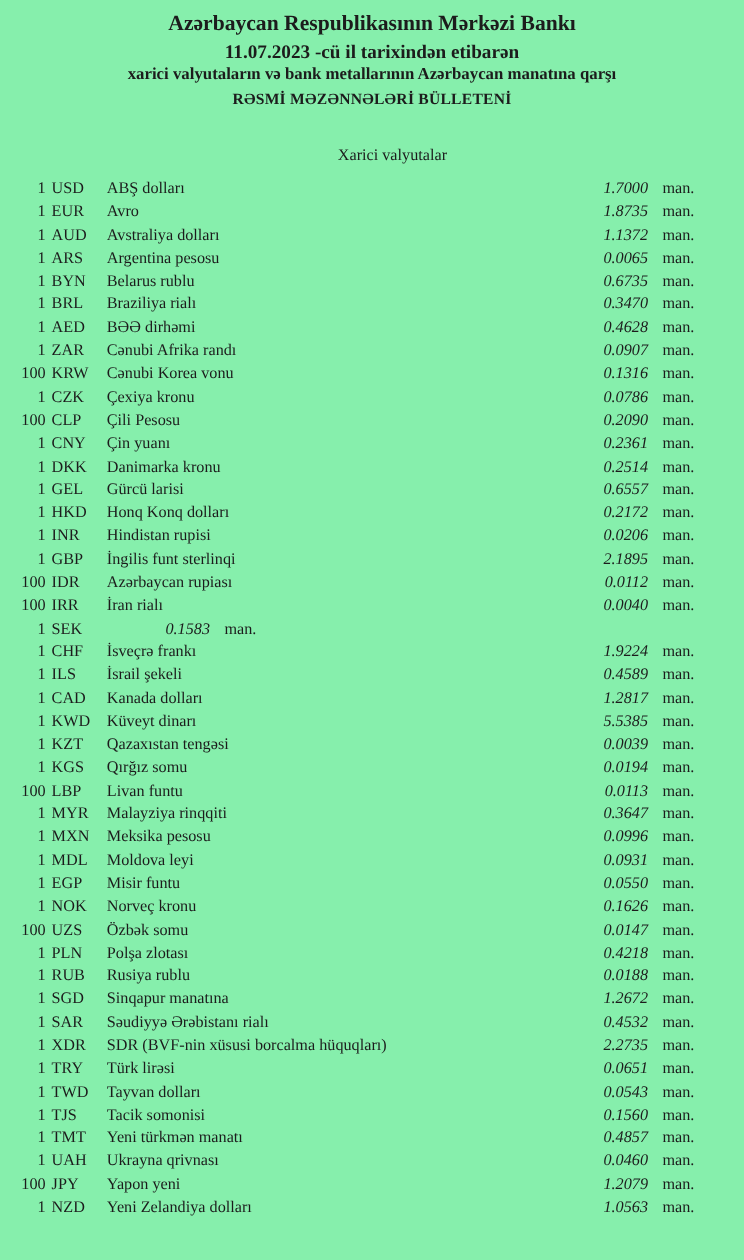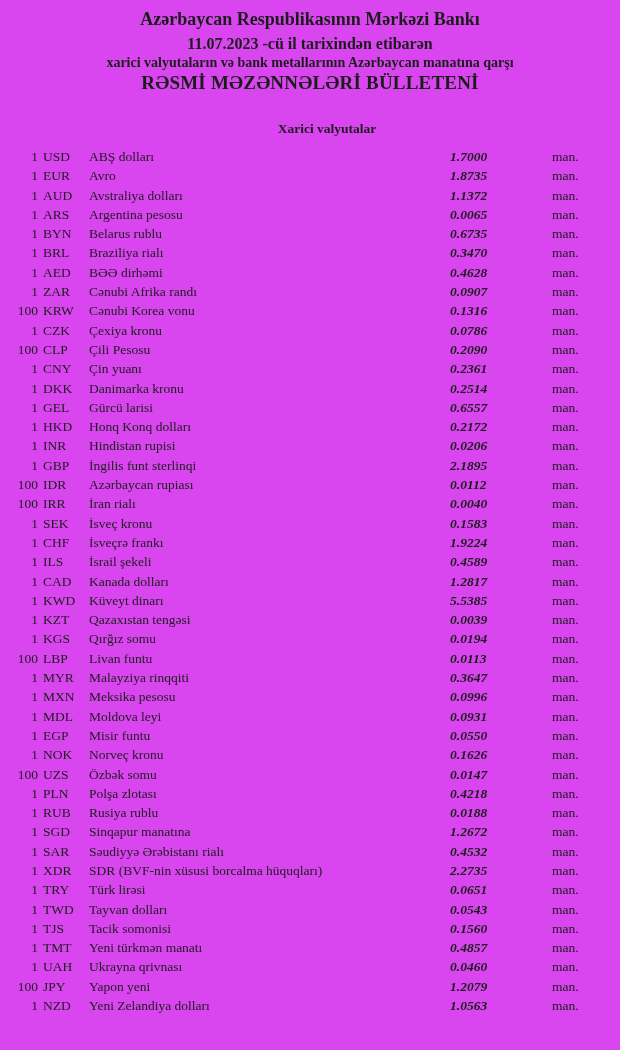--- a/index.html
+++ b/index.html
@@ -4,21 +4,21 @@
 <style>
   html, body {
     margin: 0;
     padding: 0;
     background: #ffffff;
   }
   .page {
     position: relative;
     width: 620px;
     height: 1050px;
-    background: #d946ef;
+    background: #86efac;
     color: #1c1c1c;
     font-family: "Liberation Serif", "DejaVu Serif", serif;
     overflow: hidden;
   }
   .header {
     padding-top: 8px;
     text-align: center;
   }
   .title {
     font-size: 18px;
@@ -31,28 +31,28 @@
     font-weight: bold;
     line-height: 19px;
     margin-top: 3px;
   }
   .subtitle {
     font-size: 14px;
     font-weight: bold;
     line-height: 19px;
   }
   .bulletin-line {
-    font-size: 19px;
+    font-size: 13px;
     font-weight: bold;
     line-height: 21px;
     letter-spacing: 0.2px;
   }
   .section-title {
     font-size: 13.5px;
-    font-weight: bold;
+    font-weight: normal;
     text-align: center;
     margin-top: 27px;
     line-height: 18px;
     padding-left: 34px;
   }
   .rates {
     margin-top: 9px;
     padding-right: 30px; 
   }
   .row {
@@ -72,21 +72,22 @@
     margin-left: 5px;
     flex: none;
   }
   .name {
     margin-left: 4px;
     flex: 1;
     overflow: hidden;
   }
   .rate {
     width: 90px;
-    font-weight: bold;
+    text-align: right;
+    font-weight: normal;
     font-style: italic;
     flex: none;
   }
   .unit {
     width: 38px;
     margin-left: 12px;
     flex: none;
   }
 </style>
 </head>
@@ -232,21 +233,20 @@
       <div class="row">
     <span class="qty">100</span>
     <span class="code">IRR</span>
     <span class="name">İran rialı</span>
     <span class="rate">0.0040</span>
     <span class="unit">man.</span>
   </div>
       <div class="row">
     <span class="qty">1</span>
     <span class="code">SEK</span>
-    <span class="name">İsveç kronu</span>
     <span class="rate">0.1583</span>
     <span class="unit">man.</span>
   </div>
       <div class="row">
     <span class="qty">1</span>
     <span class="code">CHF</span>
     <span class="name">İsveçrə frankı</span>
     <span class="rate">1.9224</span>
     <span class="unit">man.</span>
   </div>

